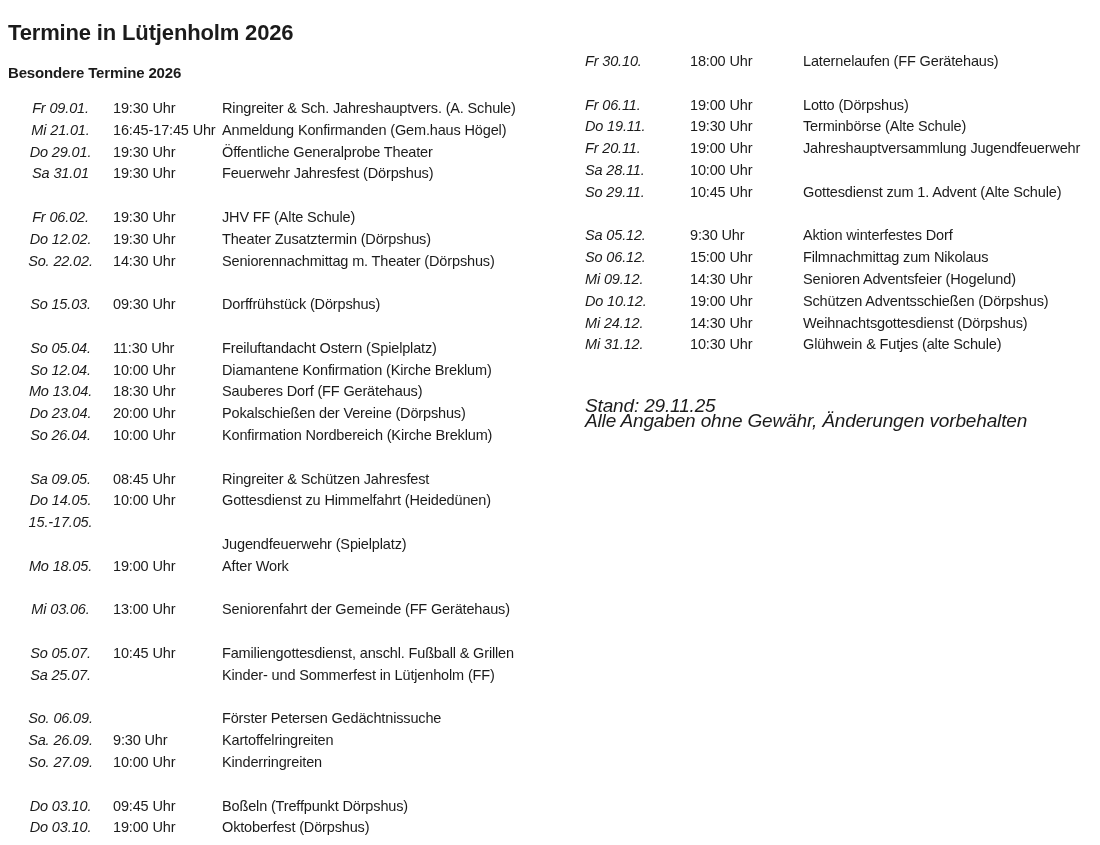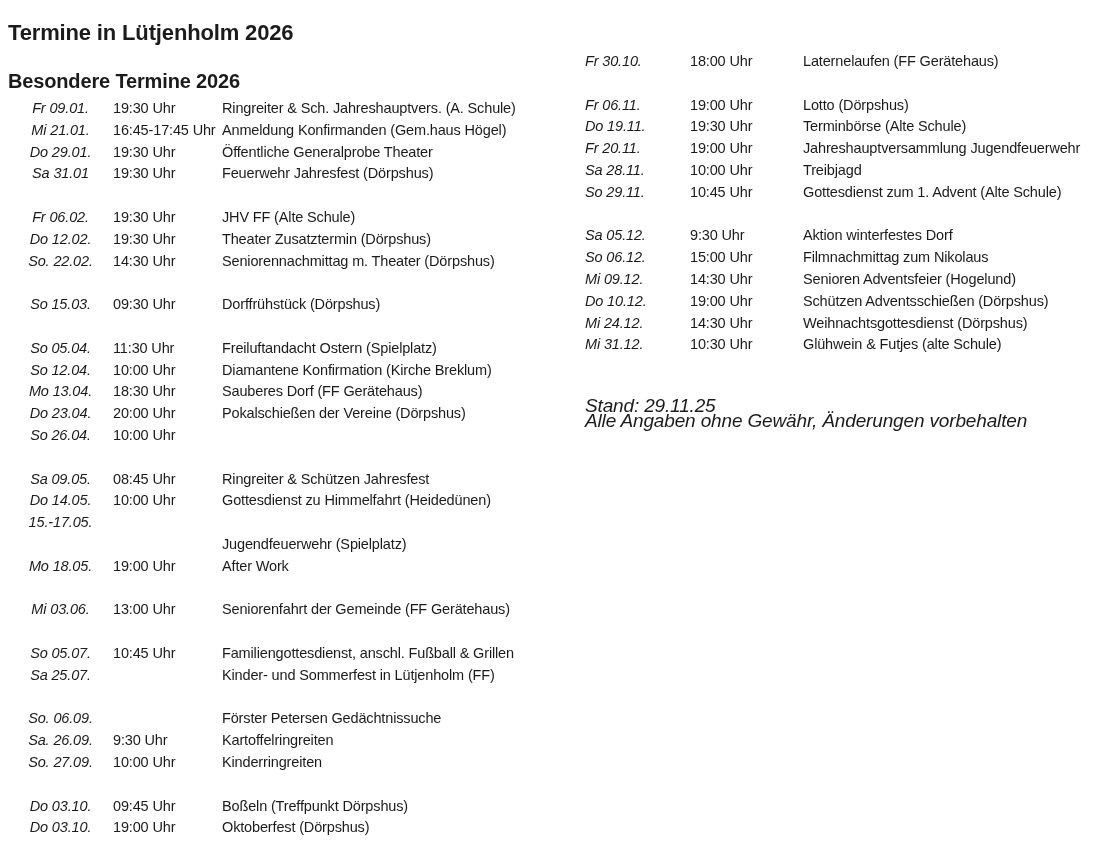--- a/index.html
+++ b/index.html
@@ -16,21 +16,21 @@
     overflow:hidden;
     letter-spacing:-0.15px;
   }
   .page-title{
     position:absolute;left:8px;top:6px;
     font-size:22px;font-weight:bold;line-height:1.1;
     white-space:nowrap;
   }
   .section-title{
     position:absolute;left:8px;top:53px;
-    font-size:20px;font-weight:bold;line-height:1.1;
+    font-size:15px;font-weight:bold;line-height:1.1;
     white-space:nowrap;
   }
   .rows{
     position:absolute;
   }
   #left-rows{left:8px;top:98px;width:572px;}
   #right-rows{left:585px;top:51px;width:512px;}
   .row{
     display:flex;
     height:21.8px;line-height:21.8px;
@@ -131,20 +131,21 @@
       <span class="cell event">Sauberes Dorf (FF Gerätehaus)</span>
     </div>
     <div class="row">
       <span class="cell date">Do 23.04.</span>
       <span class="cell time">20:00 Uhr</span>
       <span class="cell event">Pokalschießen der Vereine (Dörpshus)</span>
     </div>
     <div class="row">
       <span class="cell date">So 26.04.</span>
       <span class="cell time">10:00 Uhr</span>
+      <span class="cell event">Konfirmation Nordbereich (Kirche Breklum)</span>
     </div>
     <div class="row">
       <span class="cell date"></span>
       <span class="cell time"></span>
       <span class="cell event"></span>
     </div>
     <div class="row">
       <span class="cell date">Sa 09.05.</span>
       <span class="cell time">08:45 Uhr</span>
       <span class="cell event">Ringreiter &amp; Schützen Jahresfest</span>
@@ -251,21 +252,20 @@
       <span class="cell event">Terminbörse (Alte Schule)</span>
     </div>
     <div class="row">
       <span class="cell date">Fr 20.11.</span>
       <span class="cell time">19:00 Uhr</span>
       <span class="cell event">Jahreshauptversammlung Jugendfeuerwehr</span>
     </div>
     <div class="row">
       <span class="cell date">Sa 28.11.</span>
       <span class="cell time">10:00 Uhr</span>
-      <span class="cell event">Treibjagd</span>
     </div>
     <div class="row">
       <span class="cell date">So 29.11.</span>
       <span class="cell time">10:45 Uhr</span>
       <span class="cell event">Gottesdienst zum 1. Advent (Alte Schule)</span>
     </div>
     <div class="row">
       <span class="cell date"></span>
       <span class="cell time"></span>
       <span class="cell event"></span>

